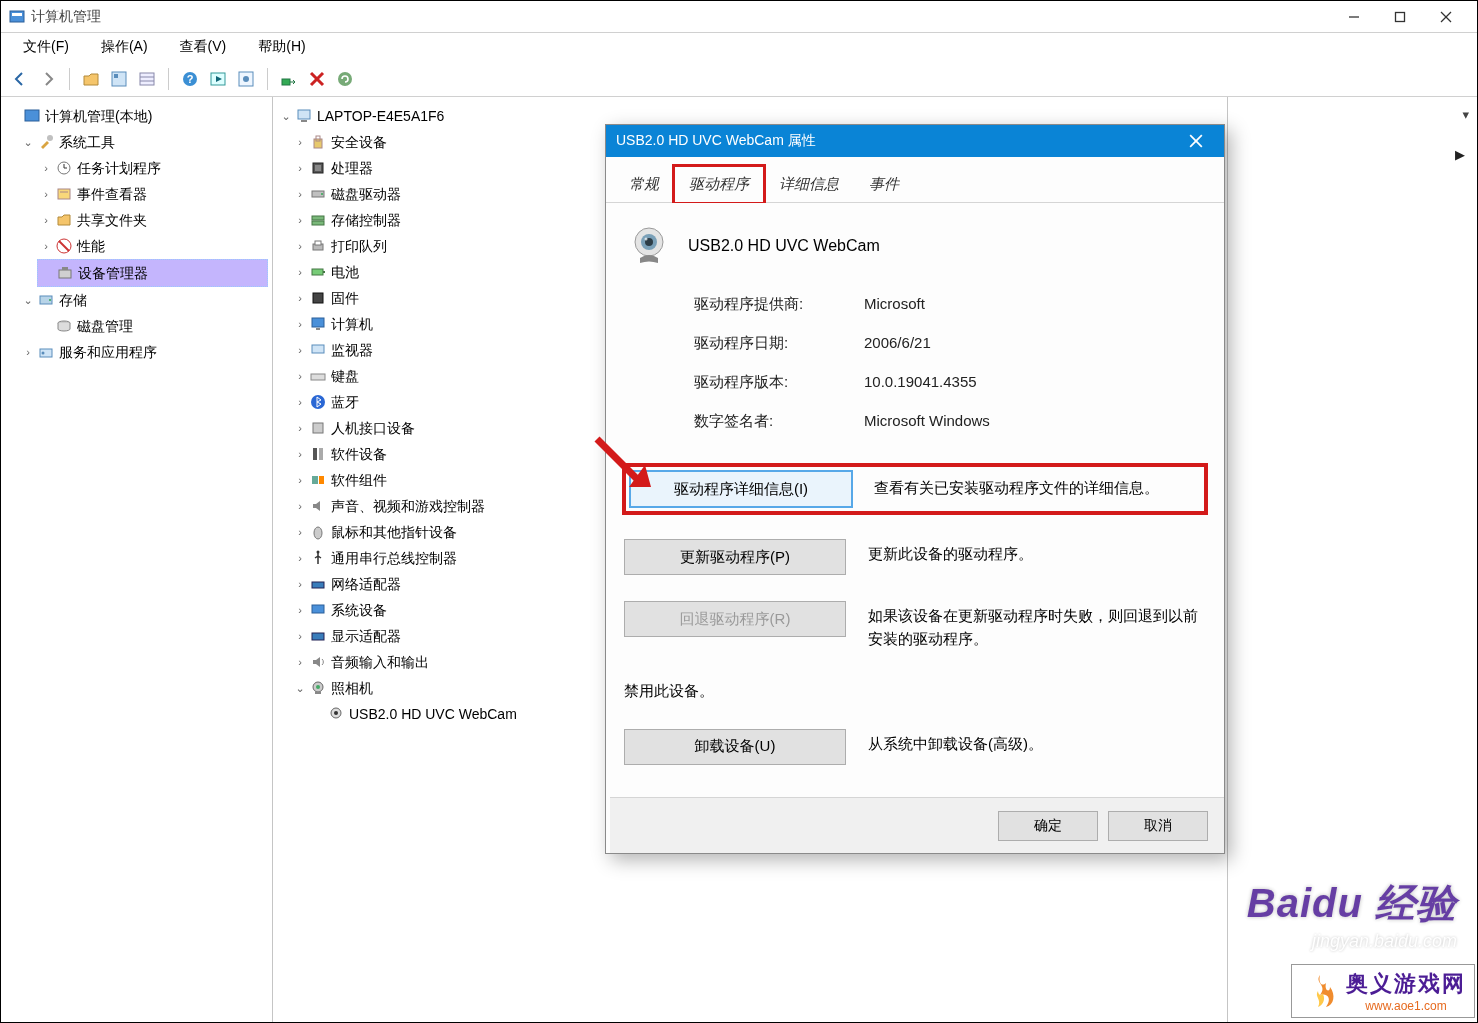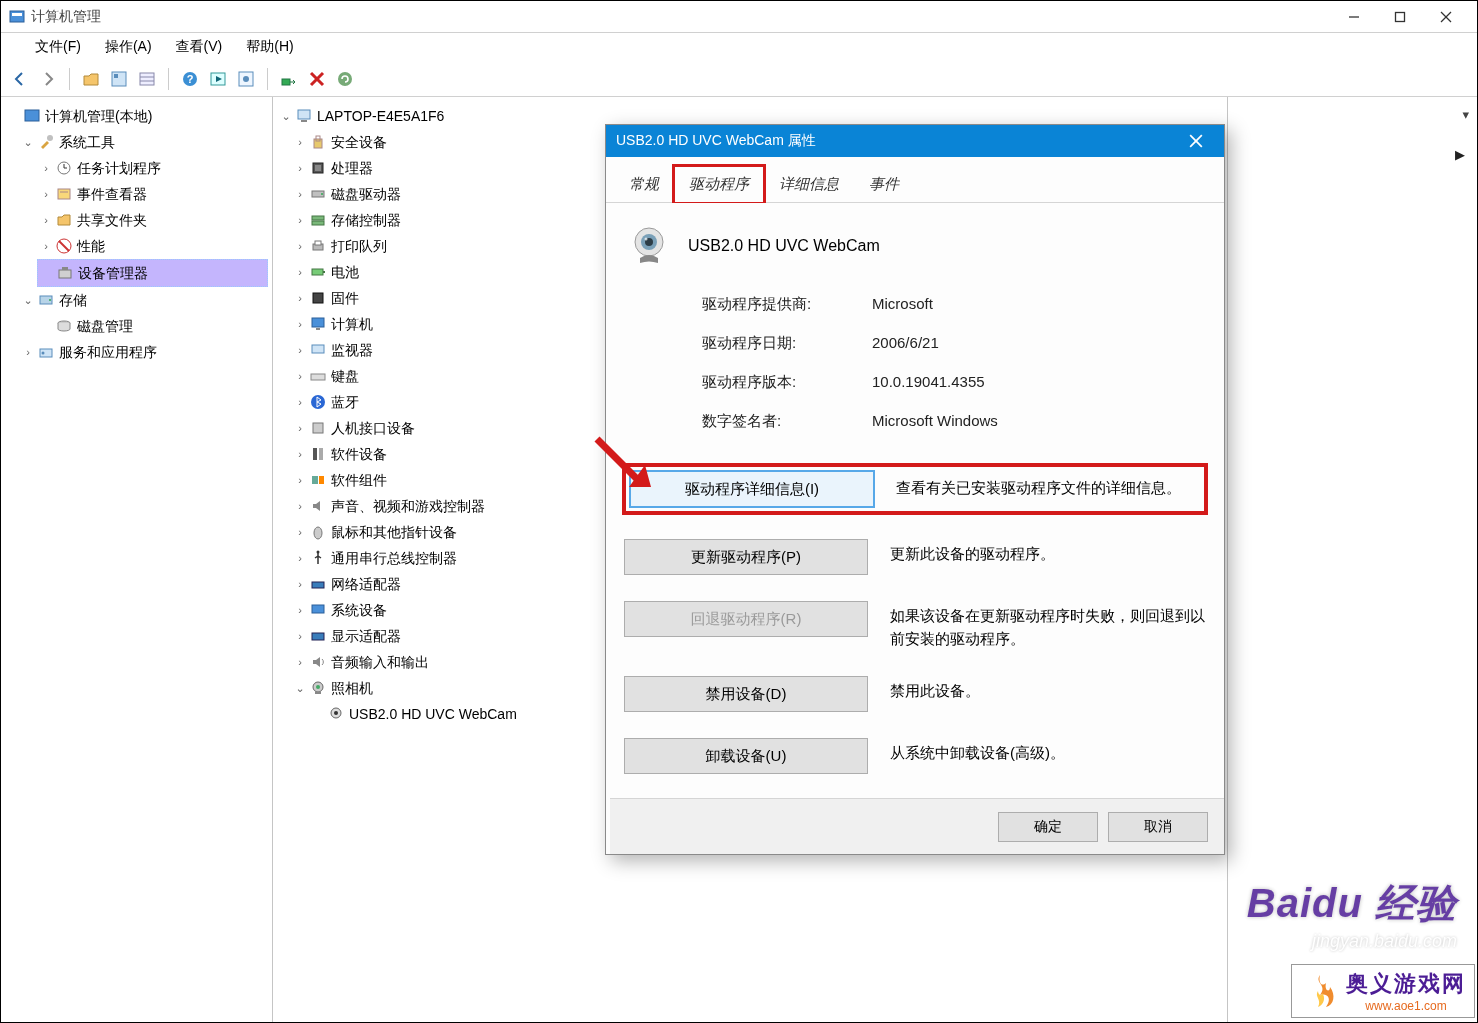--- a/index.html
+++ b/index.html
@@ -25,22 +25,22 @@
     .titlebar .app-icon { width: 16px; height: 16px; margin-right: 6px; display:inline-flex; }
     .titlebar .title { flex: 1; color: #444; font-size: 14px; }
     .win-controls { display: flex; gap: 0; }
     .win-btn { width: 46px; height: 30px; display:flex; align-items:center; justify-content:center; color:#555; }
     
     
     .menubar {
       height: 28px;
       display: flex;
       align-items: center;
-      padding: 0 24px;
-      gap: 4px;
+      padding: 0 12px;
+      gap: 12px;
     }
     .menubar .menu-item { padding: 4px 10px; font-size: 14px; }
     
     
     .toolbar {
       height: 36px;
       display: flex;
       align-items: center;
       padding: 0 6px;
       border-bottom: 1px solid #d0d0d0;
@@ -126,27 +126,27 @@
       border:1px solid #d5d5d5;
       border-bottom-color:#fdfdfd;
     }
     .tab.highlight { outline: 3px solid #d31a1a; outline-offset: -1px; }
     .dlg-body { background:#fdfdfd; padding: 16px 18px 80px; min-height: 650px; position:relative; }
     .dev-header { display:flex; align-items:center; gap:18px; padding:6px 4px 18px; }
     .dev-icon { width:42px; height:42px; }
     .dev-name { font-size:16px; }
     .info-grid { margin-left: 70px; }
     .info-row { display:flex; padding:10px 0; font-size:15px; }
-    .info-row .lab { width: 170px; color:#222;margin-left:8px; }
+    .info-row .lab { width: 170px; color:#222; }
     .info-row .val { color:#222; }
     
     .btn-row { display:flex; align-items:flex-start; gap: 22px; margin-top: 26px; }
     .btn-row .desc { font-size:15px; line-height:1.5; flex:1; padding-top:4px; }
     .wbtn {
-      width: 244px; height: 36px;
+      width: 222px; height: 36px;
       background: #e1e1e1;
       border: 1px solid #adadad;
       font-size:15px;
       display:flex; align-items:center; justify-content:center;
     }
     .wbtn.disabled { color:#9a9a9a; }
     .wbtn.focus { outline: 2px solid #57a8e8; outline-offset:-1px; background:#eaf4fc; }
     .btn-row.red-box { outline: 4px solid #d31a1a; outline-offset:-2px; padding:6px; }
     .btn-row.red-box .desc{ padding-top:6px; }
     
@@ -696,21 +696,20 @@
     </div>
     <div class="btn-row">
       <div class="wbtn">更新驱动程序(P)</div>
       <div class="desc">更新此设备的驱动程序。</div>
     </div>
     <div class="btn-row">
       <div class="wbtn disabled">回退驱动程序(R)</div>
       <div class="desc">如果该设备在更新驱动程序时失败，则回退到以前安装的驱动程序。</div>
     </div>
     <div class="btn-row">
-      <div class="wbtn">禁用设备(D)</div>
       <div class="desc">禁用此设备。</div>
     </div>
     <div class="btn-row">
       <div class="wbtn">卸载设备(U)</div>
       <div class="desc">从系统中卸载设备(高级)。</div>
     </div>
 
     <div class="dlg-footer">
       <div class="wbtn">确定</div>
       <div class="wbtn">取消</div>

